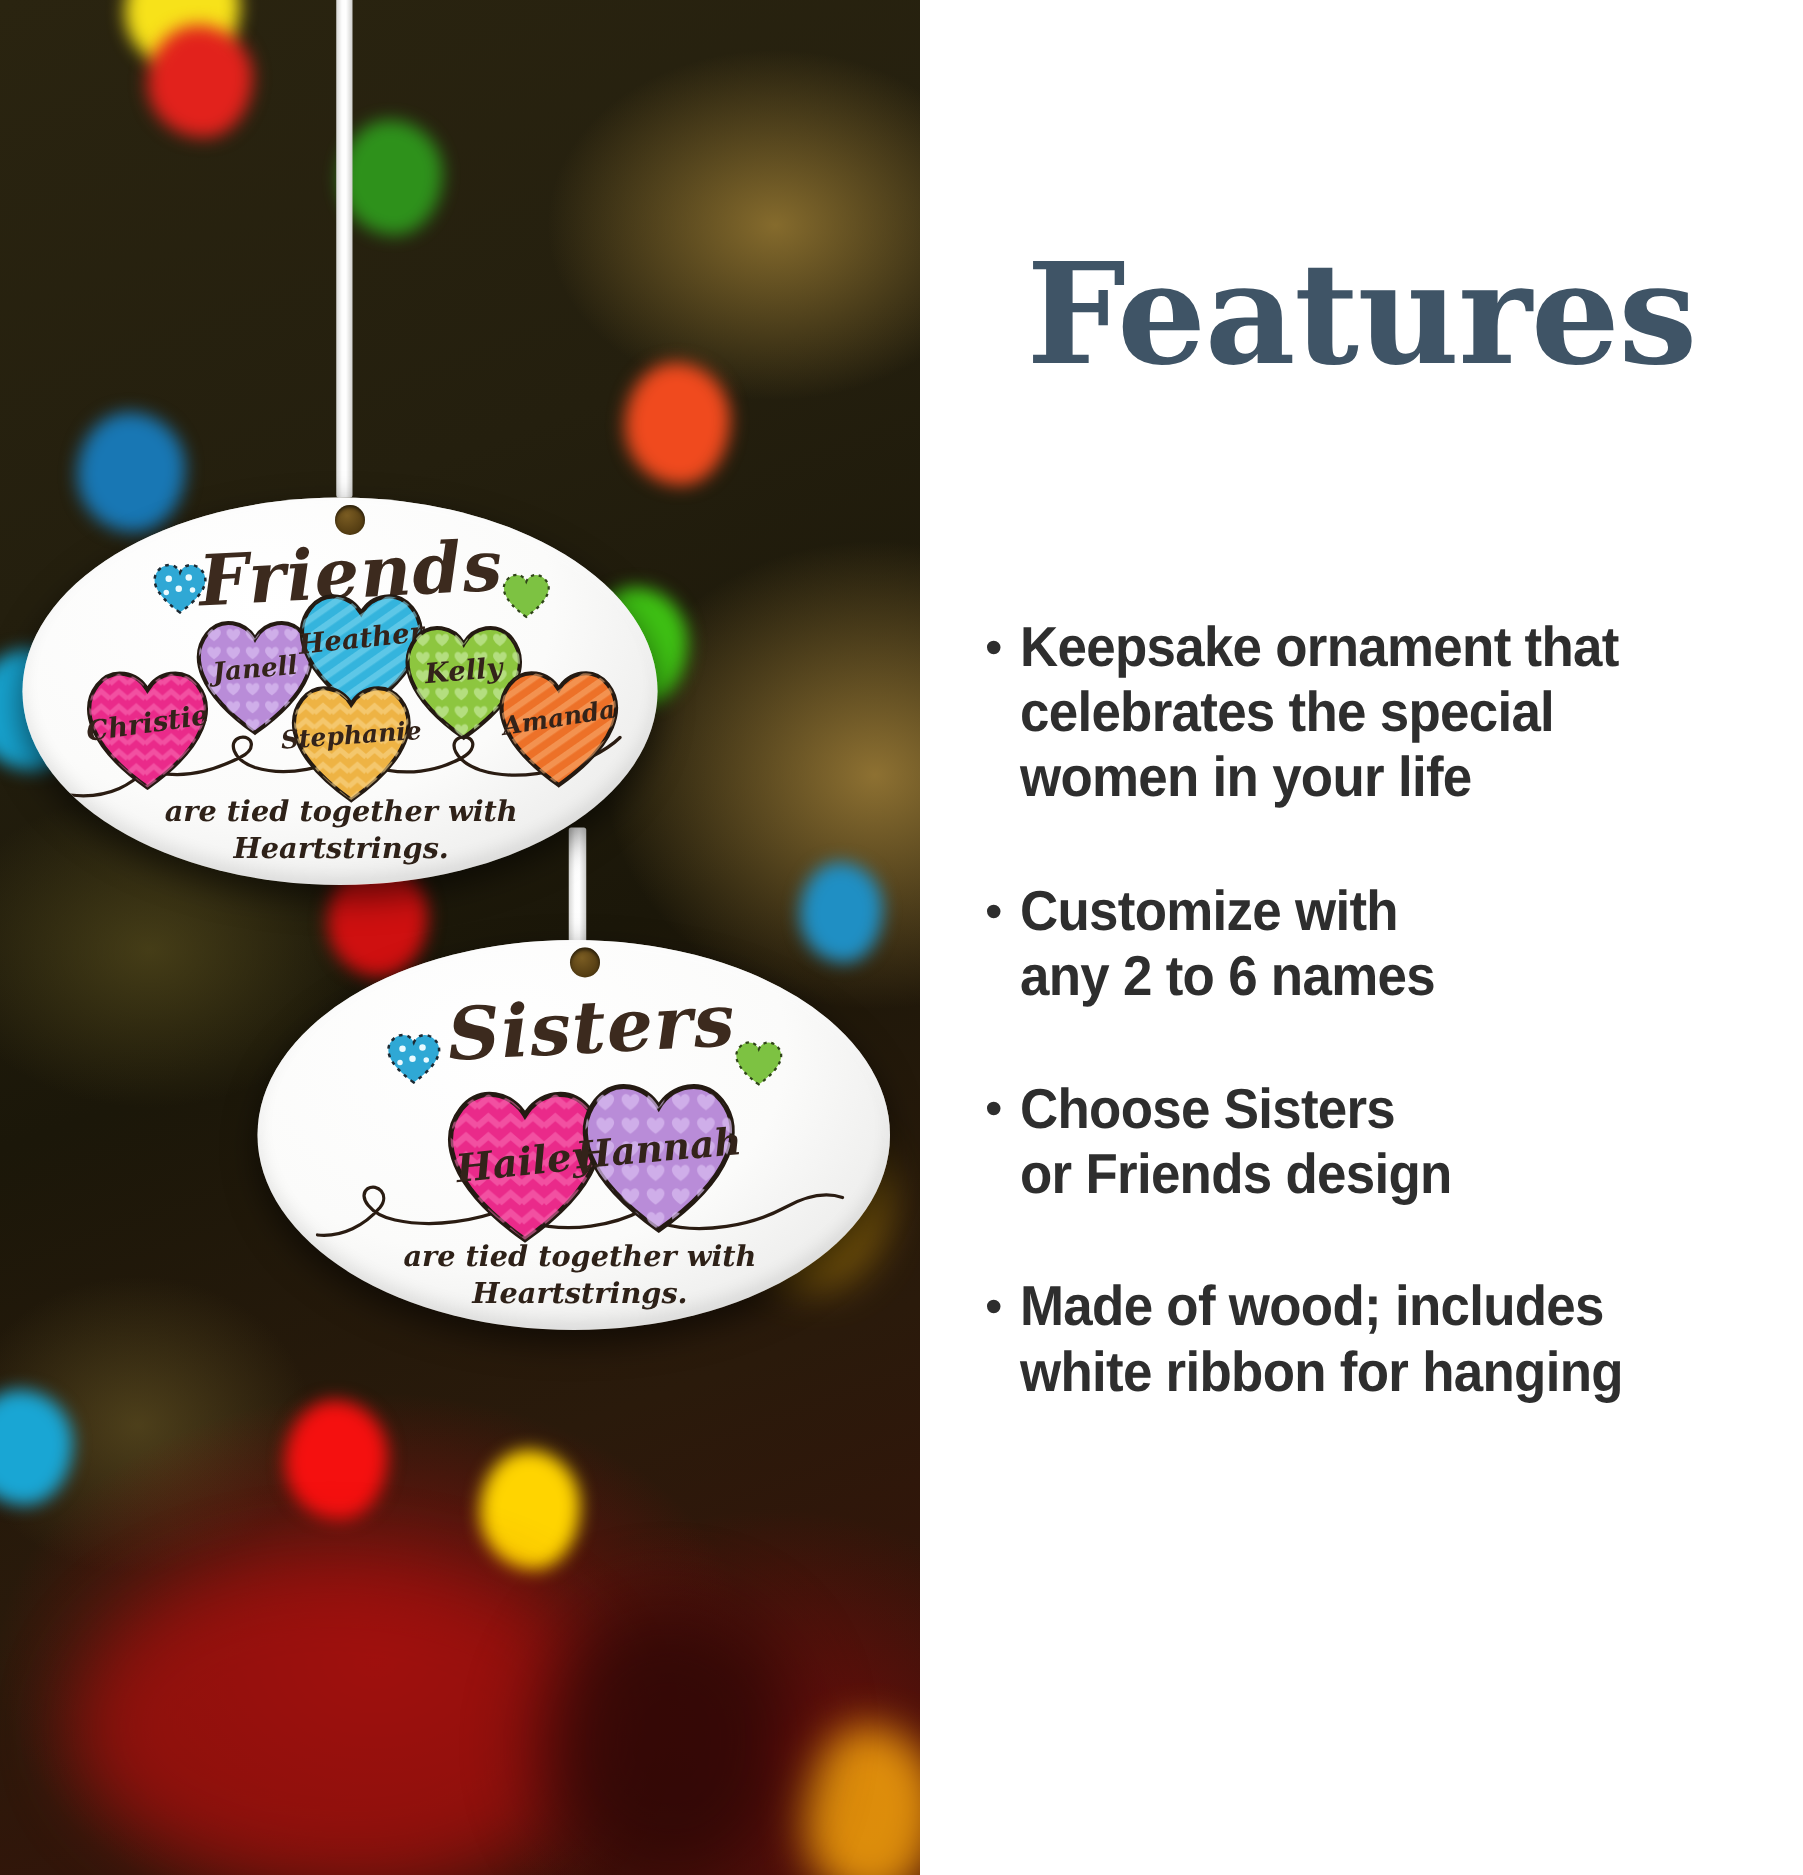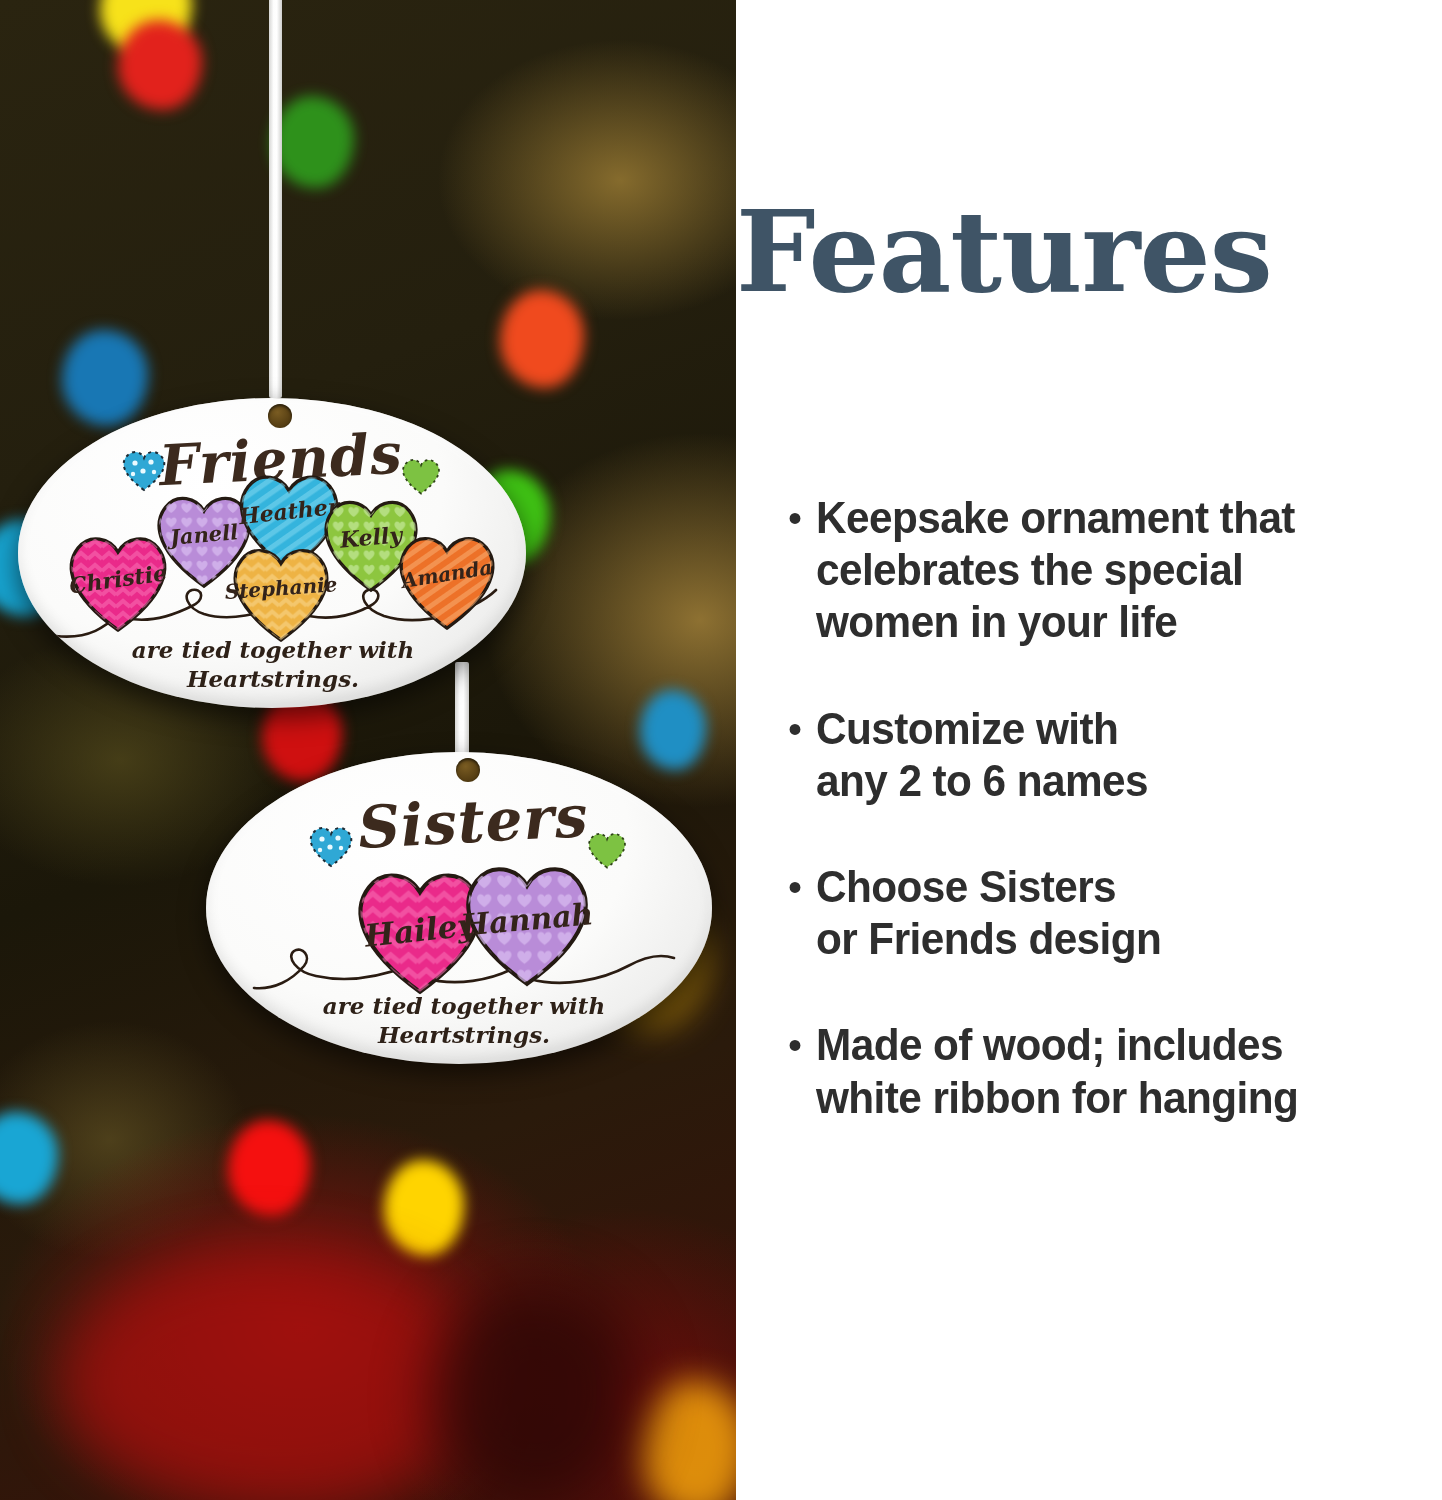--- a/index.html
+++ b/index.html
@@ -45,21 +45,21 @@
 
   .name-heart{position:absolute;}
   .name-heart svg{display:block;overflow:visible;}
   .nh-label{position:absolute;left:0;right:0;text-align:center;color:#33231a;
     font-family:"DejaVu Serif",serif;font-style:italic;font-weight:bold;
     white-space:nowrap;pointer-events:none;}
 
   
   .panel{position:absolute;left:736px;top:0;width:706px;height:1500px;background:#fff;}
   .features-title{
-    position:absolute;left:0;width:706px;top:196px;
+    position:absolute;left:0;width:706px;top:196px;text-align:center;
     font-family:"DejaVu Serif",serif;font-weight:bold;font-size:112px;line-height:1;
     color:#3f5466;letter-spacing:-1px;}
   .bullets{position:absolute;left:52px;top:492px;width:654px;}
   .bullet{position:relative;display:flex;align-items:flex-start;margin-bottom:54px;}
   .bullet .dot{flex:0 0 auto;width:28px;color:#2e2e2e;font-size:40px;line-height:52px;
     font-family:"Liberation Sans",sans-serif;}
   .bullet .txt{flex:1 1 auto;color:#2e2e2e;font-family:"Liberation Sans",sans-serif;
     font-weight:bold;font-size:45px;line-height:1.16;letter-spacing:-.6px;
     transform:scaleX(.94);transform-origin:left center;white-space:pre-line;}
 </style>

